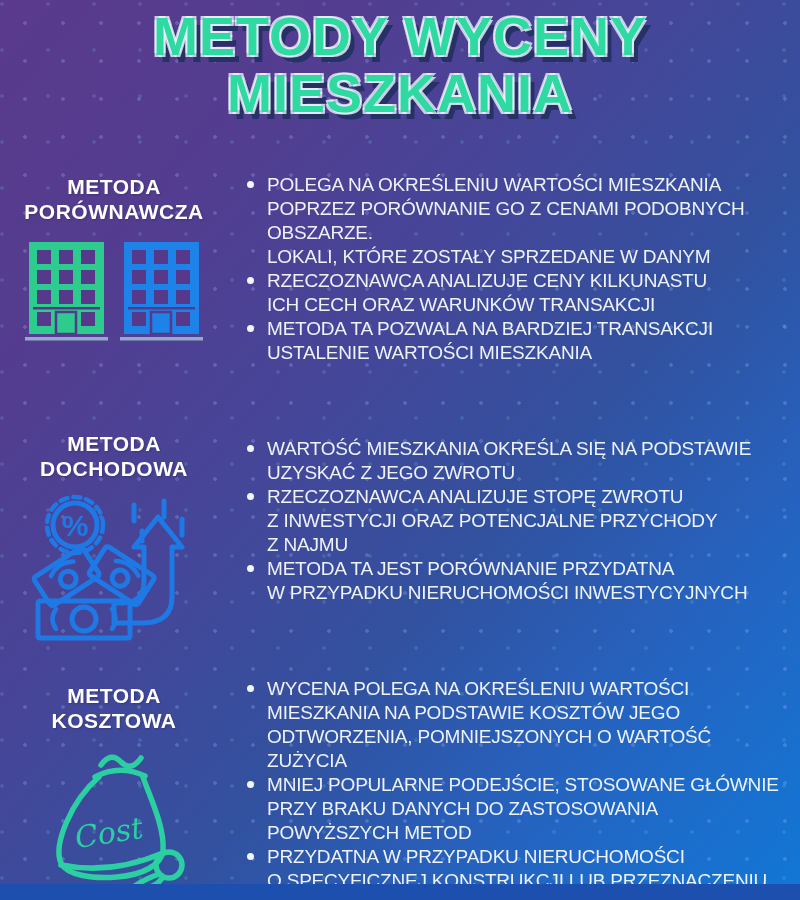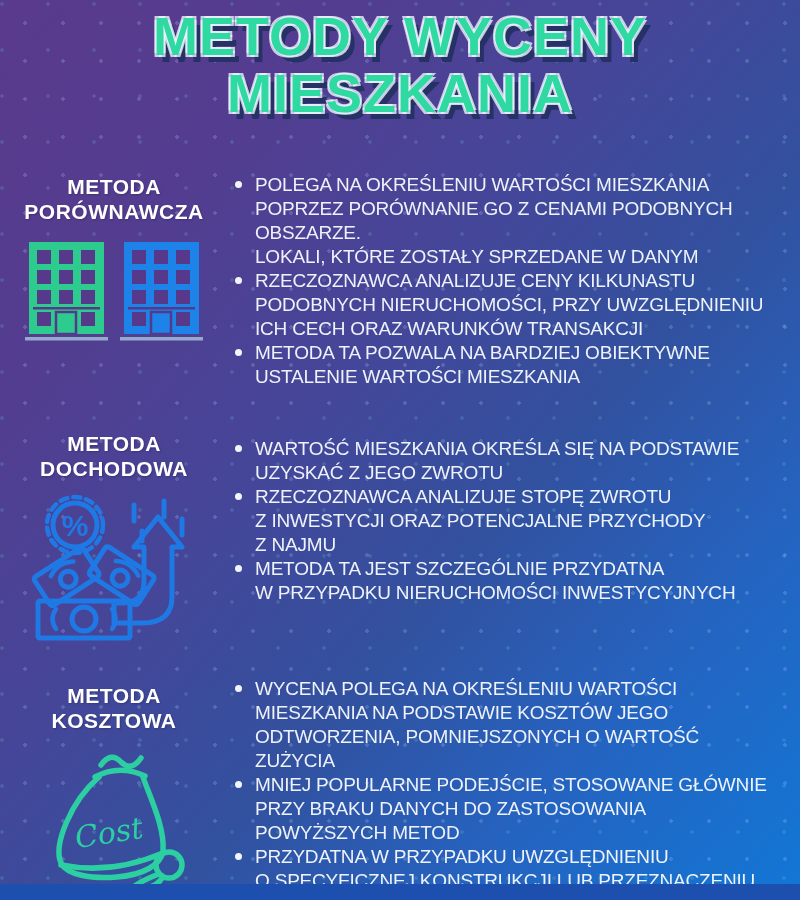--- a/index.html
+++ b/index.html
@@ -34,21 +34,21 @@
   .sec3{top:668px;height:222px;}
   .sec-left{position:absolute;left:0;top:0;width:228px;text-align:center;}
   .sec-heading{
     color:#ffffff;font-weight:bold;font-size:21px;line-height:25px;letter-spacing:.5px;
     margin-top:12px;text-shadow:1px 1px 2px rgba(30,30,70,.35);text-align:center;
   }
   .sec2 .sec-heading{margin-top:7px;}
   .sec3 .sec-heading{margin-top:15px;}
   .sec-icon{margin-top:14px;}
   .sec2 .sec-icon{margin-top:8px;}
-  .sec-right{position:absolute;left:228px;right:16px;top:0;}
+  .sec-right{position:absolute;left:240px;right:16px;top:0;}
   .sec1 .sec-right{padding-top:11px;}
   .sec2 .sec-right{padding-top:13px;}
   .sec3 .sec-right{padding-top:9px;}
   .bullet{
     position:relative;padding-left:27px;color:#eef2fa;
     font-size:19px;line-height:24px;letter-spacing:-0.2px;font-weight:500;
   }
   .bullet .dot{
     position:absolute;left:7px;top:8px;width:7px;height:7px;border-radius:50%;background:#f2f5fc;
   }
@@ -117,26 +117,25 @@
       <div class="bullet">
         <span class="dot"></span>
         <div>POLEGA NA OKREŚLENIU WARTOŚCI MIESZKANIA</div>
         <div>POPRZEZ PORÓWNANIE GO Z CENAMI PODOBNYCH</div>
         <div>OBSZARZE.</div>
         <div>LOKALI, KTÓRE ZOSTAŁY SPRZEDANE W DANYM</div>
       </div>
       <div class="bullet">
         <span class="dot"></span>
         <div>RZECZOZNAWCA ANALIZUJE CENY KILKUNASTU</div>
-        <div>PODOBNYCH NIERUCHOMOŚCI, PRZY UWZGLĘDNIENIU</div>
         <div>ICH CECH ORAZ WARUNKÓW TRANSAKCJI</div>
       </div>
       <div class="bullet">
         <span class="dot"></span>
-        <div>METODA TA POZWALA NA BARDZIEJ OBIEKTYWNE</div>
+        <div>METODA TA POZWALA NA BARDZIEJ TRANSAKCJI</div>
         <div>USTALENIE WARTOŚCI MIESZKANIA</div>
       </div>
     </div>
   </div>
 
   <div class="section sec2">
     <div class="sec-left">
       <div class="sec-heading">
         <div>METODA</div>
         <div>DOCHODOWA</div>
@@ -182,21 +181,21 @@
         <div>UZYSKAĆ Z JEGO ZWROTU</div>
       </div>
       <div class="bullet">
         <span class="dot"></span>
         <div>RZECZOZNAWCA ANALIZUJE STOPĘ ZWROTU</div>
         <div>Z INWESTYCJI ORAZ POTENCJALNE PRZYCHODY</div>
         <div>Z NAJMU</div>
       </div>
       <div class="bullet">
         <span class="dot"></span>
-        <div>METODA TA JEST SZCZEGÓLNIE PRZYDATNA</div>
+        <div>METODA TA JEST PORÓWNANIE PRZYDATNA</div>
         <div>W PRZYPADKU NIERUCHOMOŚCI INWESTYCYJNYCH</div>
       </div>
     </div>
   </div>
 
   <div class="section sec3">
     <div class="sec-left">
       <div class="sec-heading">
         <div>METODA</div>
         <div>KOSZTOWA</div>
@@ -232,20 +231,20 @@
         <div>ZUŻYCIA</div>
       </div>
       <div class="bullet">
         <span class="dot"></span>
         <div>MNIEJ POPULARNE PODEJŚCIE, STOSOWANE GŁÓWNIE</div>
         <div>PRZY BRAKU DANYCH DO ZASTOSOWANIA</div>
         <div>POWYŻSZYCH METOD</div>
       </div>
       <div class="bullet">
         <span class="dot"></span>
-        <div>PRZYDATNA W PRZYPADKU UWZGLĘDNIENIU</div>
+        <div>PRZYDATNA W PRZYPADKU NIERUCHOMOŚCI</div>
         <div>O SPECYFICZNEJ KONSTRUKCJI LUB PRZEZNACZENIU</div>
       </div>
     </div>
   </div>
 
   <div class="footer-bar"></div>
 </div>
 
 </body></html>

